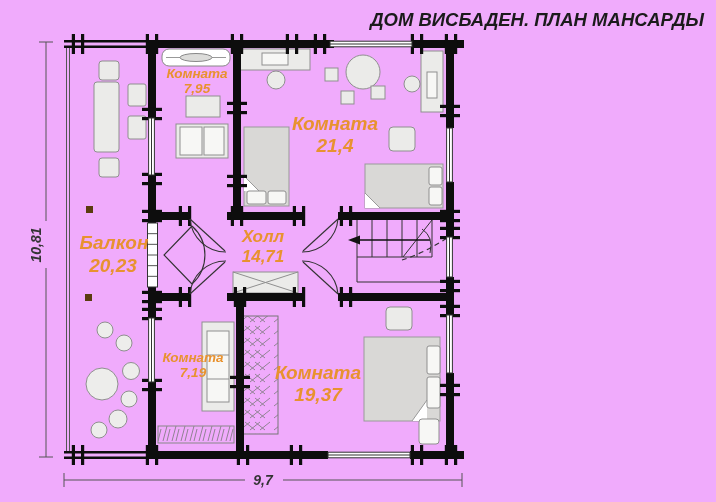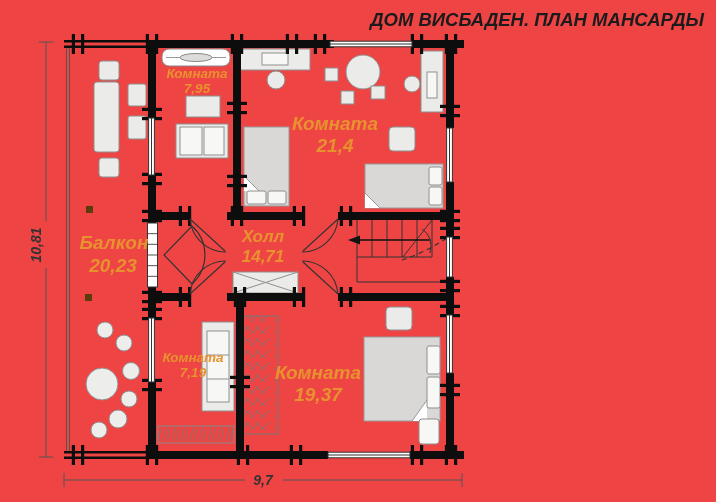--- a/index.html
+++ b/index.html
@@ -1,16 +1,16 @@
 <!DOCTYPE html>
 <html><head>
 <meta charset="utf-8">
 <style>
   html,body{margin:0;padding:0;background:#ffffff;}
-  .frame{position:relative;width:716px;height:502px;background:#ef4444;overflow:hidden;
+  .frame{position:relative;width:716px;height:502px;background:#f0abfc;overflow:hidden;
          font-family:"Liberation Sans",sans-serif;}
   svg{position:absolute;left:0;top:0;}
   text{font-family:"Liberation Sans",sans-serif;}
   .title-text{font-size:18.5px;font-weight:bold;font-style:italic;fill:#1b1b1b;}
   .room-label,.room-area{font-weight:bold;font-style:italic;}
   .lbl-big{font-size:19px;}
   .lbl-mid{font-size:17px;}
   .lbl-small{font-size:13.5px;}
   .dim-text{font-size:14px;font-weight:bold;font-style:italic;}
   .thin{stroke:#333;stroke-width:1;fill:none;}

